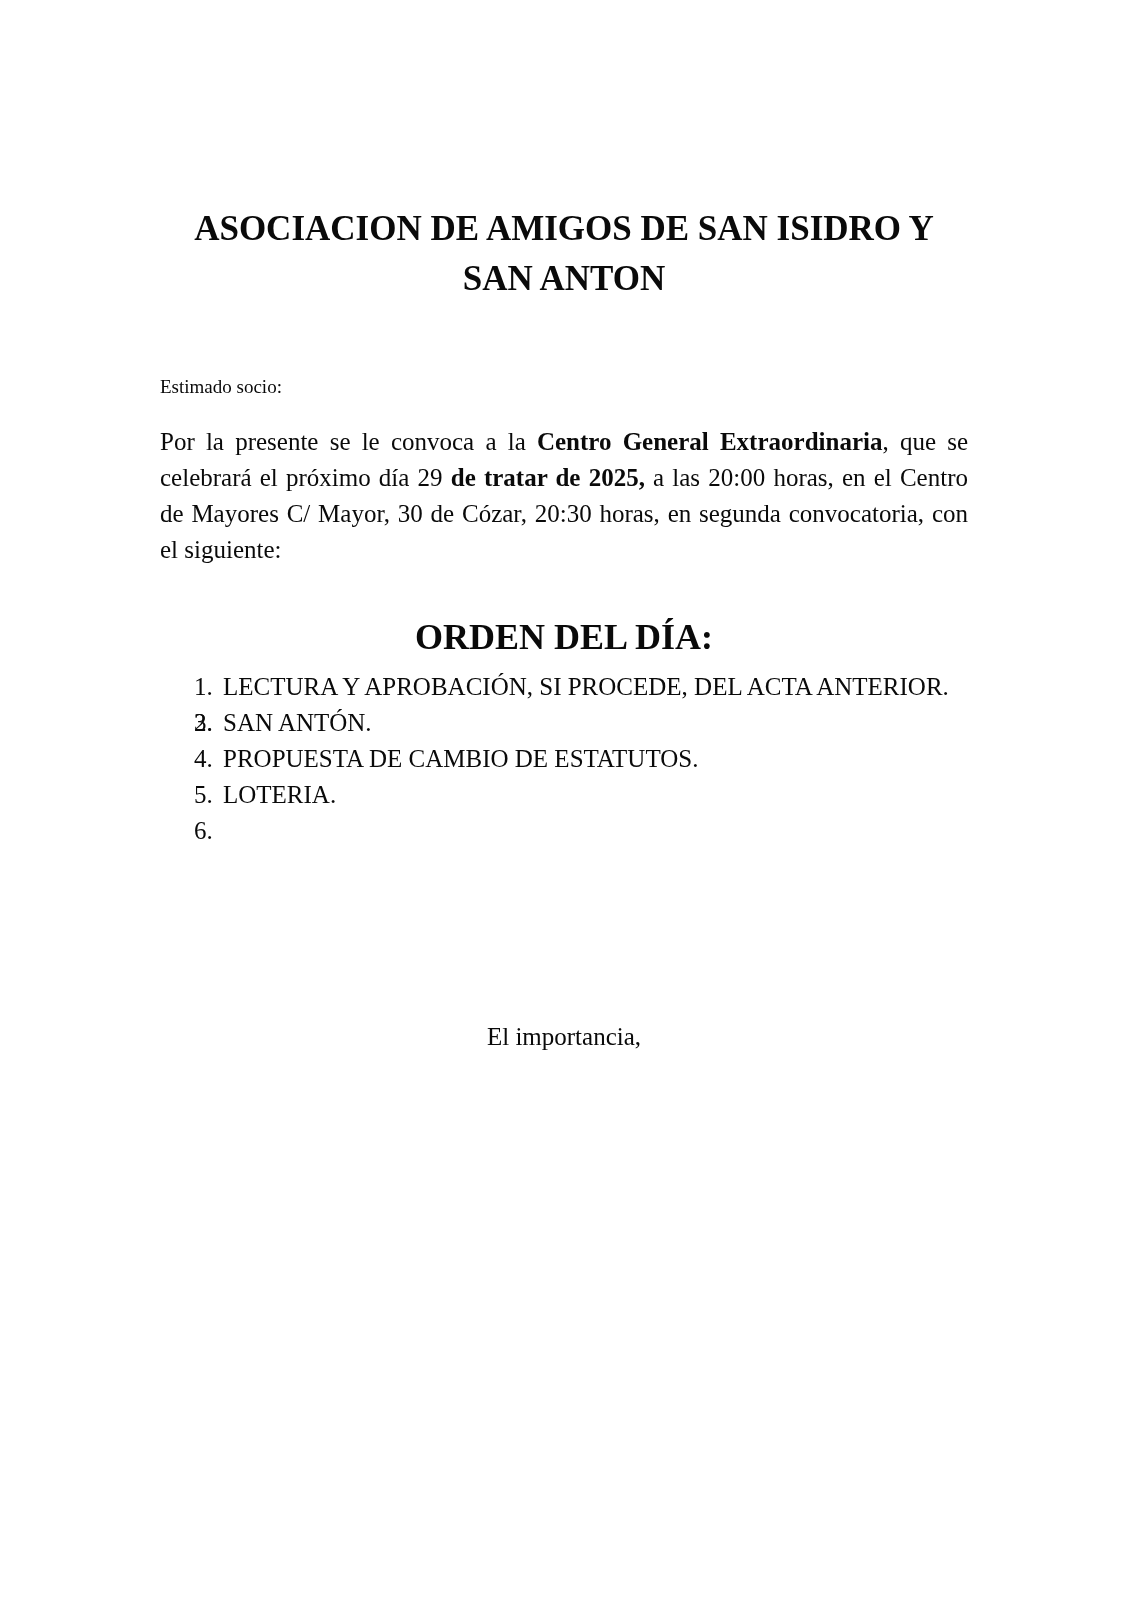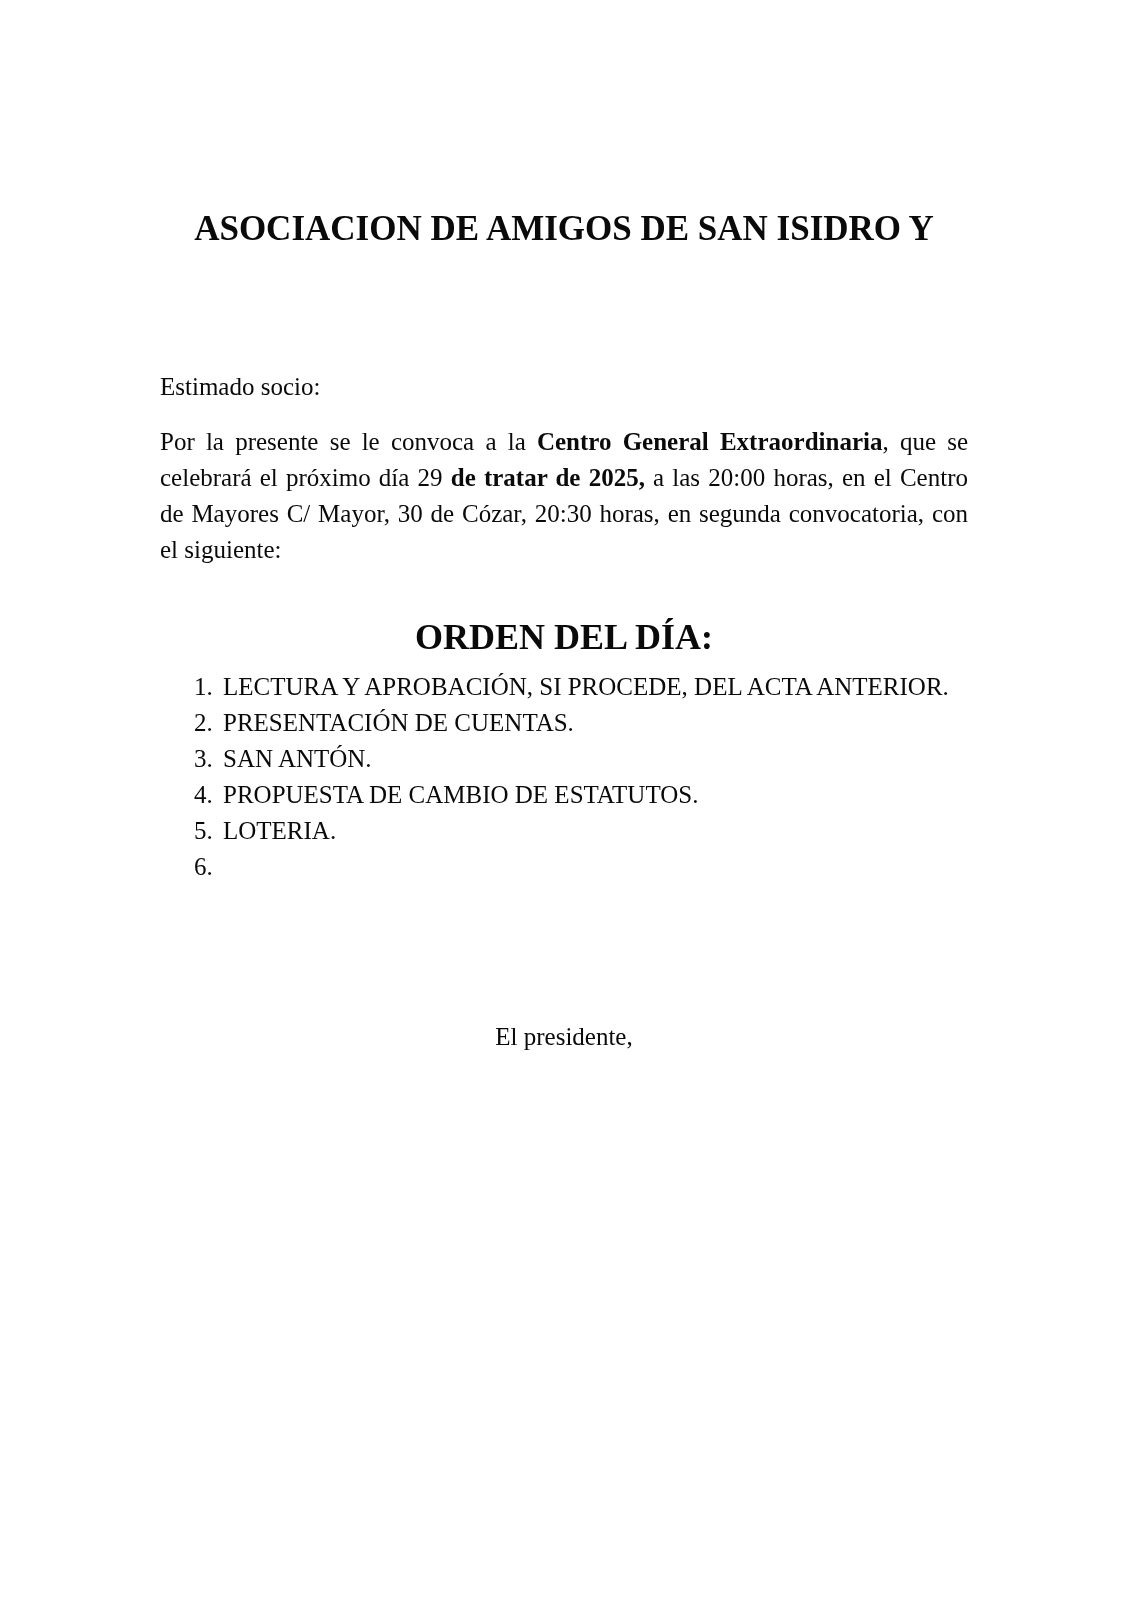--- a/index.html
+++ b/index.html
@@ -33,21 +33,21 @@
     font-size: 35px;
     line-height: 50px;
     font-weight: bold;
   }
   .title-line { display: block; }
   .salutation {
     position: absolute;
     top: 357px;
     left: 0;
     margin: 0;
-    font-size: 25px;
+    font-size: 19px;
     line-height: 36px;
   }
   .intro {
     position: absolute;
     top: 412px;
     left: 0;
     width: 808px;
     margin: 0;
     font-size: 25px;
     line-height: 36px;
@@ -99,35 +99,36 @@
   .closing   { top: 1387px; }
 </style>
 </head>
 <body>
 
 <div class="page">
   <div class="content">
 
     <h1 class="doc-title">
       <span class="title-line">ASOCIACION DE AMIGOS DE SAN ISIDRO Y</span>
+      <span class="title-line">SAN ANTON</span>
     </h1>
 
     <p class="salutation">Estimado socio:</p>
 
     <p class="intro"><span>Por la presente se le convoca a la </span><b>Centro General Extraordinaria</b><span>, que se celebrará el próximo día 29 </span><b>de tratar de 2025,</b><span> a las 20:00 horas, en el Centro de Mayores C/ Mayor, 30 de Cózar, 20:30 horas, en segunda convocatoria, con el siguiente:</span></p>
 
     <h2 class="agenda-heading">ORDEN DEL DÍA:</h2>
 
     <ol class="agenda-list">
       <li><span class="num">1.</span><span>LECTURA Y APROBACIÓN, SI PROCEDE, DEL ACTA ANTERIOR.</span></li>
-      <li><span class="num">2.</span><span>PRESENTACIÓN DE CUENTAS.</span></li>
+      <li><span class="num">2.</span></li>
       <li><span class="num">3.</span><span>SAN ANTÓN.</span></li>
       <li><span class="num">4.</span><span>PROPUESTA DE CAMBIO DE ESTATUTOS.</span></li>
       <li><span class="num">5.</span><span>LOTERIA.</span></li>
       <li><span class="num">6.</span></li>
     </ol>
 
 
-    <p class="signature">El presidente,</p>
+    <p class="signature">El importancia,</p>
 
 
   </div>
 </div>
 
 </body></html>

